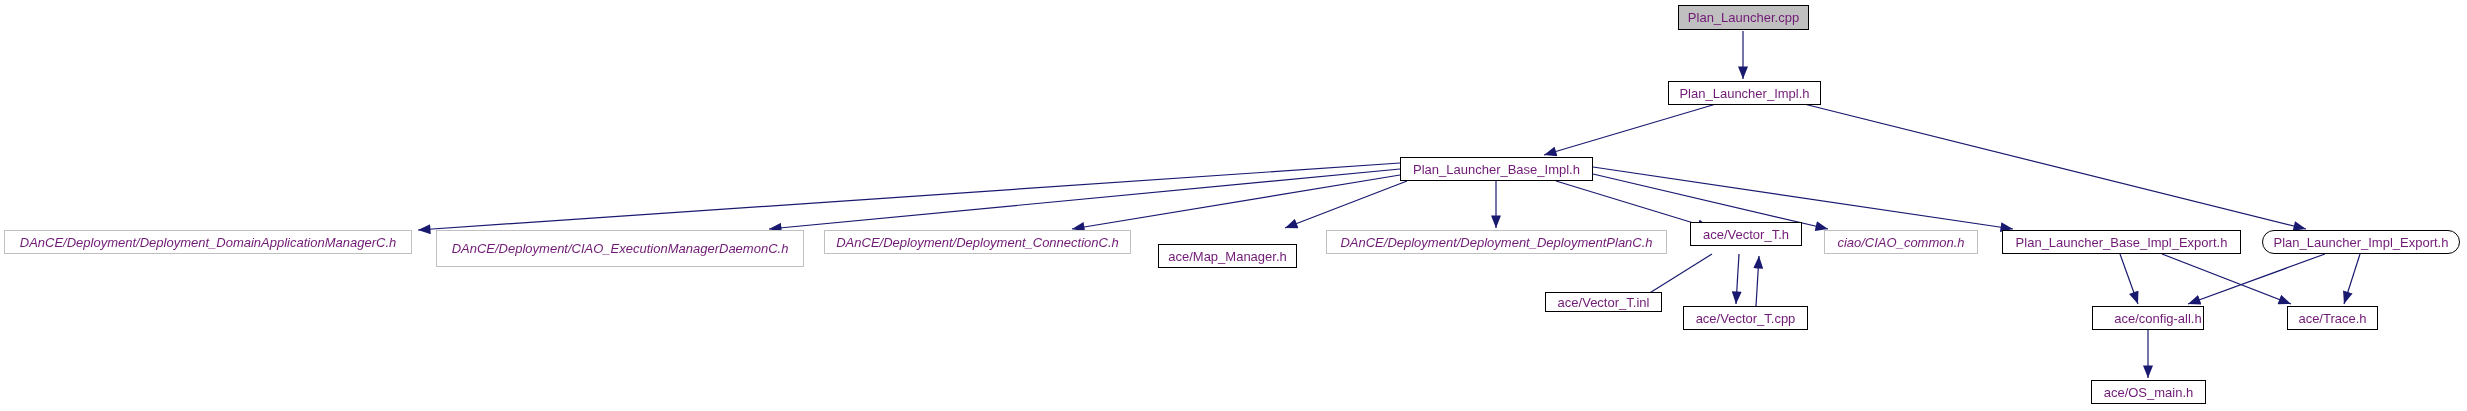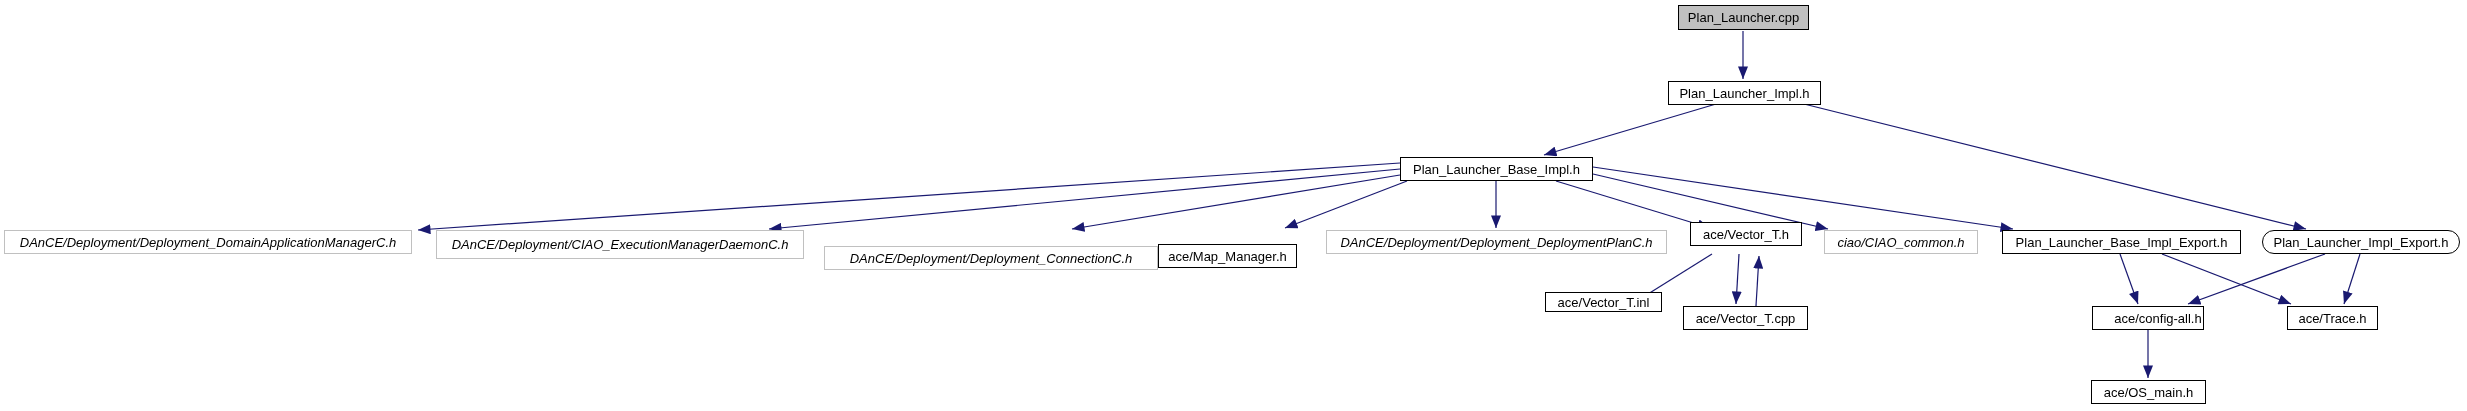--- a/index.html
+++ b/index.html
@@ -3,21 +3,21 @@
 <meta charset="utf-8">
 <style>
   html,body{margin:0;padding:0;background:#ffffff;}
   body{width:2467px;height:411px;position:relative;font-family:"Liberation Sans",sans-serif;}
   #graph{position:absolute;left:0;top:0;width:2467px;height:411px;}
   #edges{position:absolute;left:0;top:0;}
   .node{
     position:absolute;box-sizing:border-box;
     background:#ffffff;border:1px solid #000000;
     display:flex;align-items:center;justify-content:center;
-    font-size:13px;line-height:1;color:#000000;white-space:nowrap;overflow:hidden;
+    font-size:13px;line-height:1;color:#701a75;white-space:nowrap;overflow:hidden;
   }
   .node.plain{border-color:#c0c0c0;font-style:italic;}
   .node.current{background:#c0c0c0;border-color:#000000;}
   .node.linked{cursor:pointer;}
 </style>
 </head>
 <body>
 
 <div id="graph">
   <svg id="edges" width="2467" height="411" viewBox="0 0 2467 411" xmlns="http://www.w3.org/2000/svg">
@@ -43,22 +43,22 @@
       <line x1="2120" y1="254" x2="2138" y2="304" stroke="#191970" stroke-width="1.2" marker-end="url(#arrow)"></line>
       <line x1="2162" y1="254" x2="2291" y2="304" stroke="#191970" stroke-width="1.2" marker-end="url(#arrow)"></line>
       <line x1="2325" y1="254" x2="2188" y2="304" stroke="#191970" stroke-width="1.2" marker-end="url(#arrow)"></line>
       <line x1="2360" y1="254" x2="2344" y2="304" stroke="#191970" stroke-width="1.2" marker-end="url(#arrow)"></line>
       <line x1="2148" y1="330" x2="2148" y2="378" stroke="#191970" stroke-width="1.2" marker-end="url(#arrow)"></line>
     </svg>
 <div class="node current" style="left: 1678px; top: 5px; width: 131px; height: 25px;">Plan_Launcher.cpp</div>
     <div class="node linked" style="left: 1668px; top: 81px; width: 153px; height: 24px;">Plan_Launcher_Impl.h</div>
     <div class="node linked" style="left: 1400px; top: 157px; width: 193px; height: 24px;">Plan_Launcher_Base_Impl.h</div>
     <div class="node plain" style="left: 4px; top: 230px; width: 408px; height: 24px;">DAnCE/Deployment/Deployment_DomainApplicationManagerC.h</div>
-    <div class="node plain" style="left: 436px; top: 230px; width: 368px; height: 29px;">DAnCE/Deployment/CIAO_ExecutionManagerDaemonC.h</div>
-    <div class="node plain" style="left: 824px; top: 246px; width: 334px; height: 24px; text-align: center;">DAnCE/Deployment/Deployment_ConnectionC.h</div>
+    <div class="node plain" style="left: 436px; top: 230px; width: 368px; height: 37px;">DAnCE/Deployment/CIAO_ExecutionManagerDaemonC.h</div>
+    <div class="node plain" style="left: 824px; top: 230px; width: 307px; height: 24px; text-align: center;">DAnCE/Deployment/Deployment_ConnectionC.h</div>
     <div class="node linked" style="left: 1158px; top: 230px; width: 139px; height: 24px; margin-top: 14px;">ace/Map_Manager.h</div>
     <div class="node plain" style="left: 1326px; top: 230px; width: 341px; height: 24px;">DAnCE/Deployment/Deployment_DeploymentPlanC.h</div>
     <div class="node linked" style="left: 1690px; top: 222px; width: 112px; height: 24px;">ace/Vector_T.h</div>
     <div class="node plain" style="left: 1824px; top: 230px; width: 154px; height: 24px;">ciao/CIAO_common.h</div>
     <div class="node linked" style="left: 2002px; top: 230px; width: 239px; height: 24px;">Plan_Launcher_Base_Impl_Export.h</div>
     <div class="node linked" style="left: 2262px; top: 230px; width: 198px; height: 24px; border-radius: 12px;">Plan_Launcher_Impl_Export.h</div>
     <div class="node linked" style="left: 1545px; top: 292px; width: 117px; height: 20px;">ace/Vector_T.inl</div>
     <div class="node linked" style="left: 1683px; top: 306px; width: 125px; height: 24px;">ace/Vector_T.cpp</div>
     <div class="node linked" style="left: 2092px; top: 306px; width: 112px; height: 24px; padding-left: 20px;">ace/config-all.h</div>
     <div class="node linked" style="left: 2287px; top: 306px; width: 91px; height: 24px;">ace/Trace.h</div>

